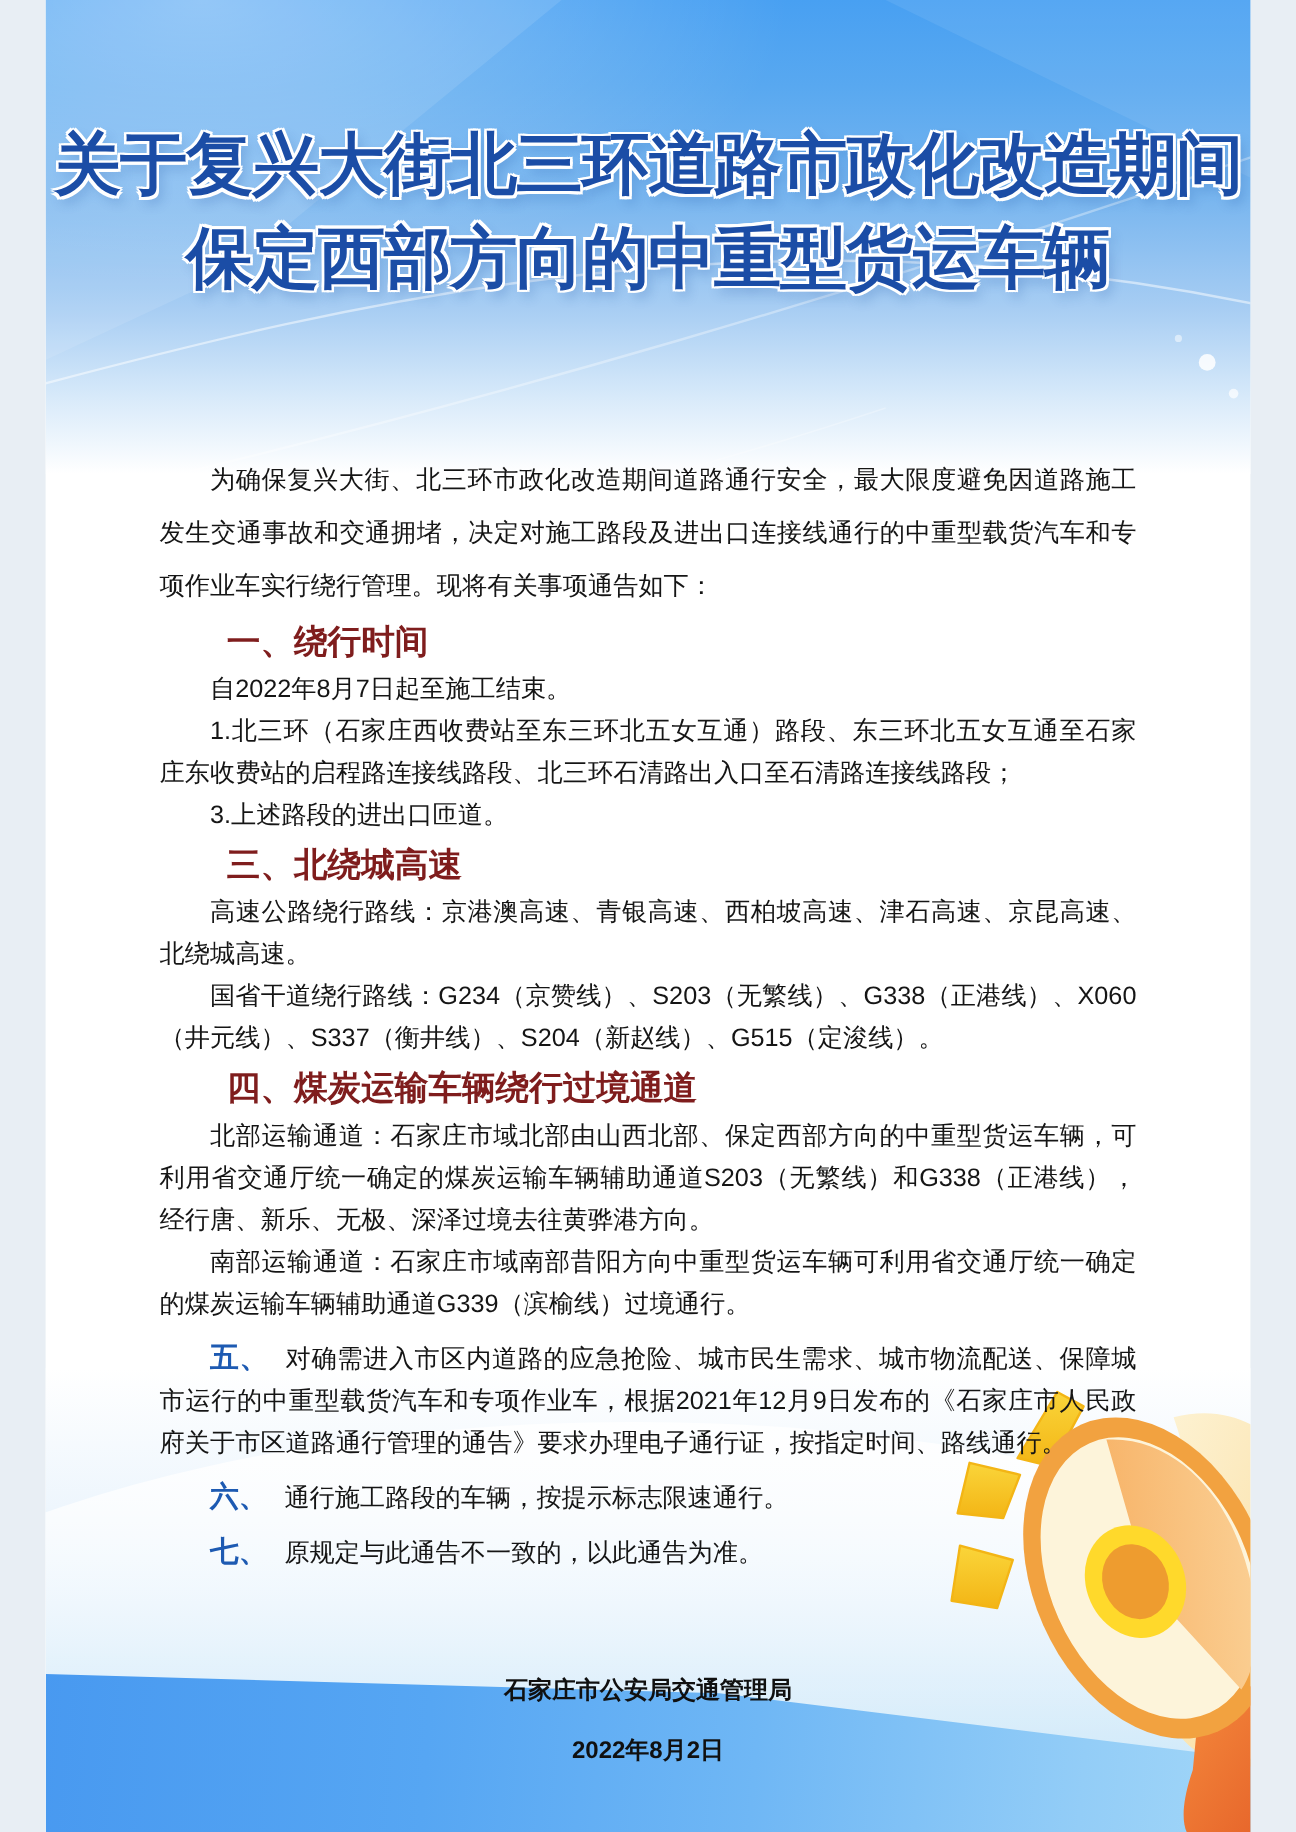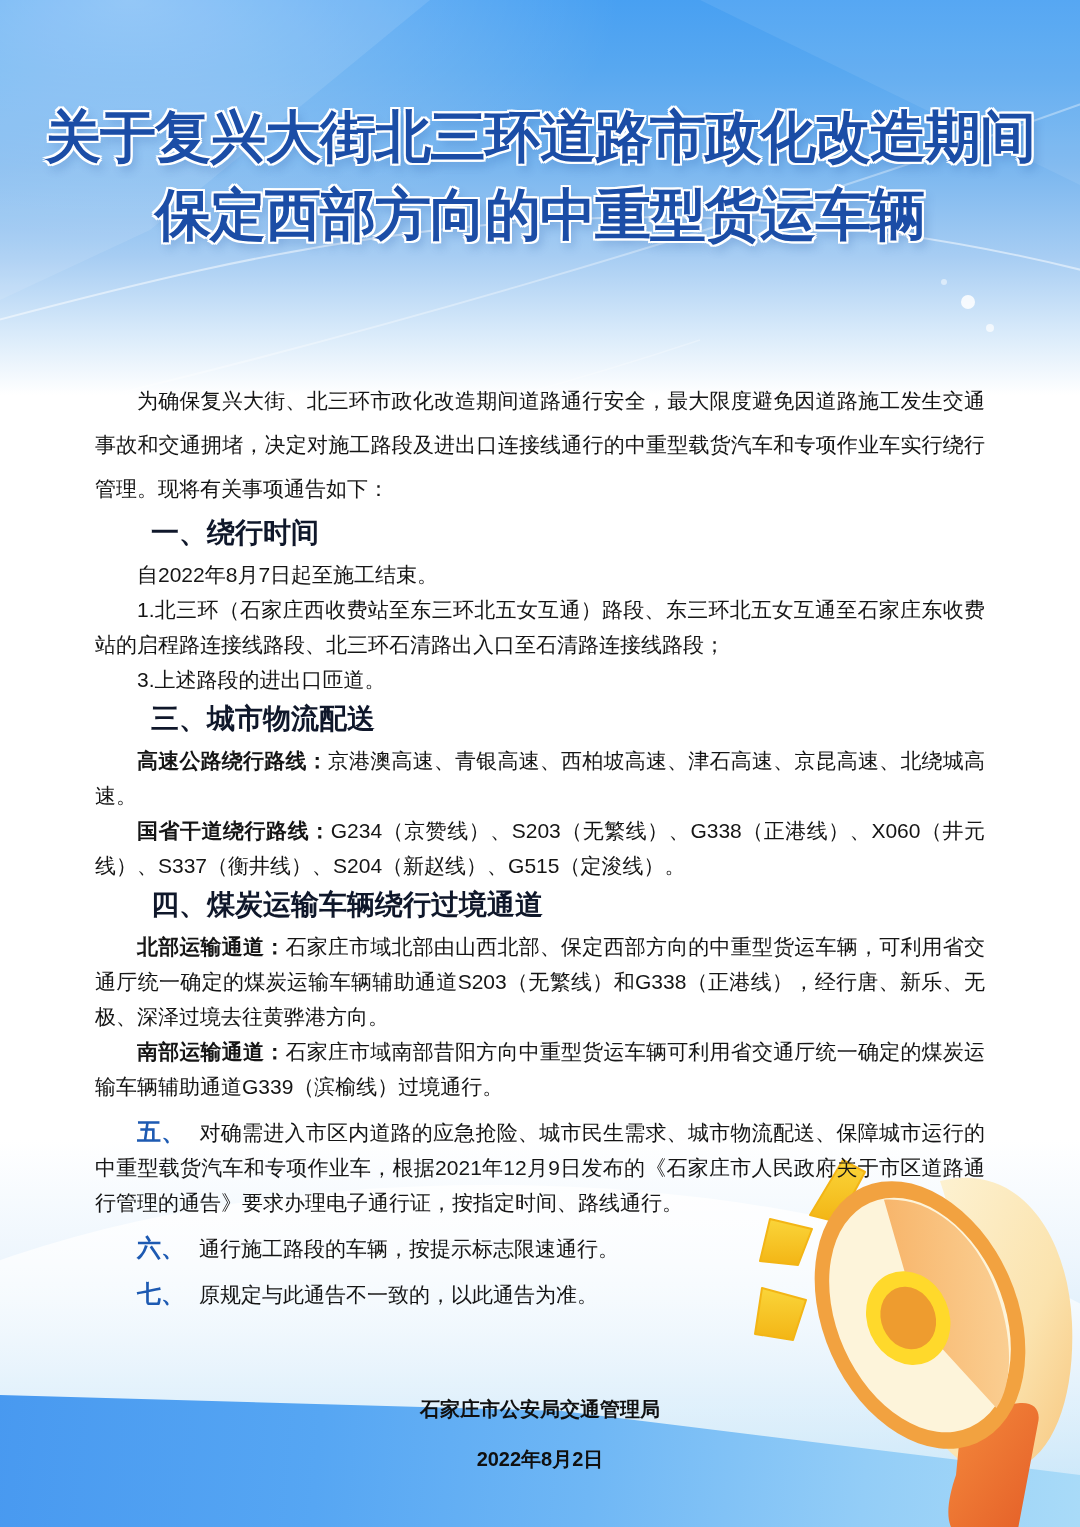--- a/index.html
+++ b/index.html
@@ -1,17 +1,17 @@
 <!DOCTYPE html>
 <html><head>
 <meta charset="utf-8">
 <style>
   html,body{margin:0;padding:0;background:#e8eef4;}
   .poster{
-    position:relative;width:1080px;height:1527px;overflow:hidden;
+    position:relative;width:1004px;height:1527px;overflow:hidden;
     background:#ffffff;font-family:"Liberation Sans","DejaVu Sans",sans-serif;
     margin:0 auto;
   }
   
   .bg-header{
     position:absolute;left:0;top:0;width:1080px;height:395px;
     background:linear-gradient(180deg,#48a0f2 0%,#58a8f0 18%,#79b6ef 42%,#a7cdf3 65%,#d8eafa 84%,#ffffff 100%);
   }
   .bg-header-glow{
     position:absolute;left:0;top:0;width:1080px;height:395px;
@@ -42,24 +42,24 @@
       4px 6px 10px rgba(30,80,160,.28);
   }
   
   .content{
     position:absolute;left:95px;right:95px;top:379px;z-index:4;
     color:#151515;font-size:21px;line-height:35px;text-align:justify;
   }
   .content p{margin:0;text-indent:2em;}
   .content .intro{line-height:44px;}
   .content h2{
-    font-size:28px;line-height:40px;color:#0f172a;margin:4px 0 2px 0;
-    text-indent:2em;font-weight:bold;letter-spacing:0;font-family:Liberation Mono, monospace;
+    font-size:28px;line-height:40px;color:#7f1d1d;margin:4px 0 2px 0;
+    text-indent:2em;font-weight:bold;letter-spacing:0;
   }
-  .content .lbl{font-weight:bold;}
+  .content .lbl{font-weight:normal;}
   .content .item{margin-top:10px;}
   .content .num{color:#1d5ab2;font-weight:bold;padding-right:14px;font-size:24px;}
   
   .footer{
     position:absolute;left:0;right:0;top:1384px;z-index:5;text-align:center;
     color:#101010;font-weight:bold;font-size:20px;line-height:50px;
   }
   
   svg.megaphone{position:absolute;left:720px;top:1147px;z-index:3;}
 </style>
@@ -135,21 +135,21 @@
 
   <div class="content">
     <p class="intro">为确保复兴大街、北三环市政化改造期间道路通行安全，最大限度避免因道路施工发生交通事故和交通拥堵，决定对施工路段及进出口连接线通行的中重型载货汽车和专项作业车实行绕行管理。现将有关事项通告如下：</p>
 
     <h2>一、绕行时间</h2>
     <p>自2022年8月7日起至施工结束。</p>
 
     <p>1.北三环（石家庄西收费站至东三环北五女互通）路段、东三环北五女互通至石家庄东收费站的启程路连接线路段、北三环石清路出入口至石清路连接线路段；</p>
     <p>3.上述路段的进出口匝道。</p>
 
-    <h2>三、城市物流配送</h2>
+    <h2>三、北绕城高速</h2>
     <p><span class="lbl">高速公路绕行路线：</span><span>京港澳高速、青银高速、西柏坡高速、津石高速、京昆高速、北绕城高速。</span></p>
     <p><span class="lbl">国省干道绕行路线：</span><span>G234（京赞线）、S203（无繁线）、G338（正港线）、X060（井元线）、S337（衡井线）、S204（新赵线）、G515（定浚线）。</span></p>
 
     <h2>四、煤炭运输车辆绕行过境通道</h2>
     <p><span class="lbl">北部运输通道：</span><span>石家庄市域北部由山西北部、保定西部方向的中重型货运车辆，可利用省交通厅统一确定的煤炭运输车辆辅助通道S203（无繁线）和G338（正港线），经行唐、新乐、无极、深泽过境去往黄骅港方向。</span></p>
     <p><span class="lbl">南部运输通道：</span><span>石家庄市域南部昔阳方向中重型货运车辆可利用省交通厅统一确定的煤炭运输车辆辅助通道G339（滨榆线）过境通行。</span></p>
 
     <p class="item"><span class="num">五、</span><span>对确需进入市区内道路的应急抢险、城市民生需求、城市物流配送、保障城市运行的中重型载货汽车和专项作业车，根据2021年12月9日发布的《石家庄市人民政府关于市区道路通行管理的通告》要求办理电子通行证，按指定时间、路线通行。</span></p>
     <p class="item"><span class="num">六、</span><span>通行施工路段的车辆，按提示标志限速通行。</span></p>
     <p class="item"><span class="num">七、</span><span>原规定与此通告不一致的，以此通告为准。</span></p>

